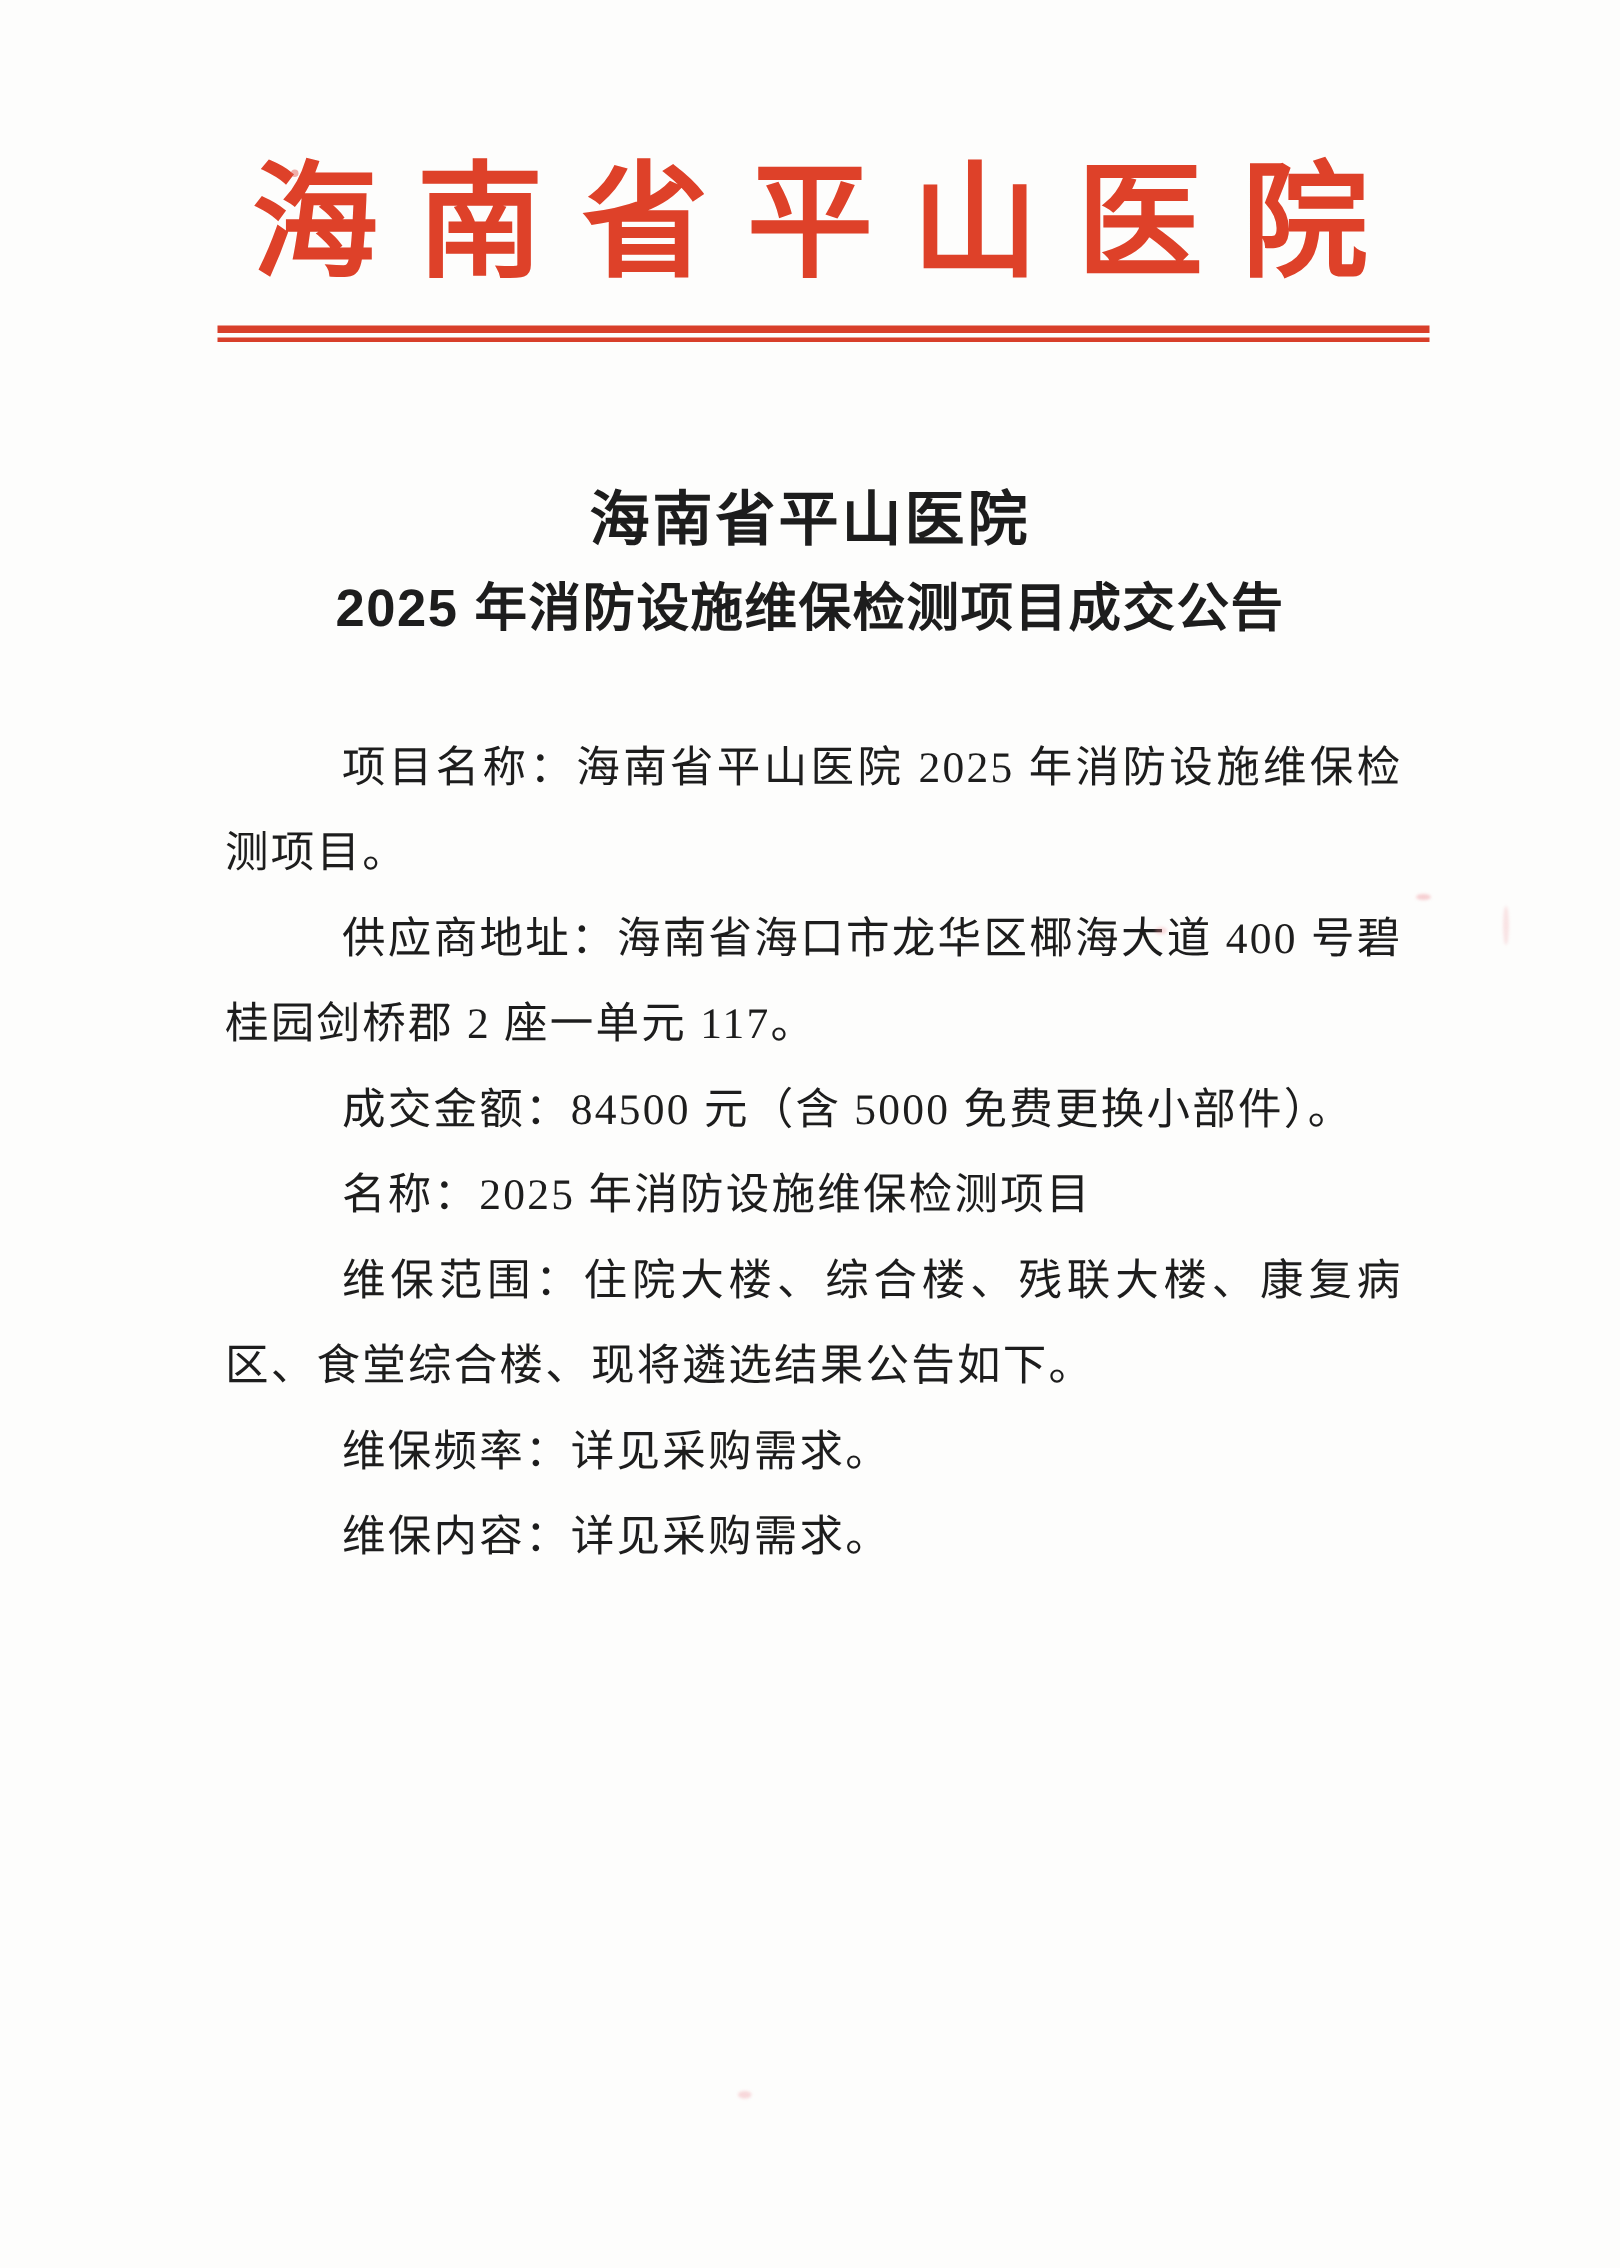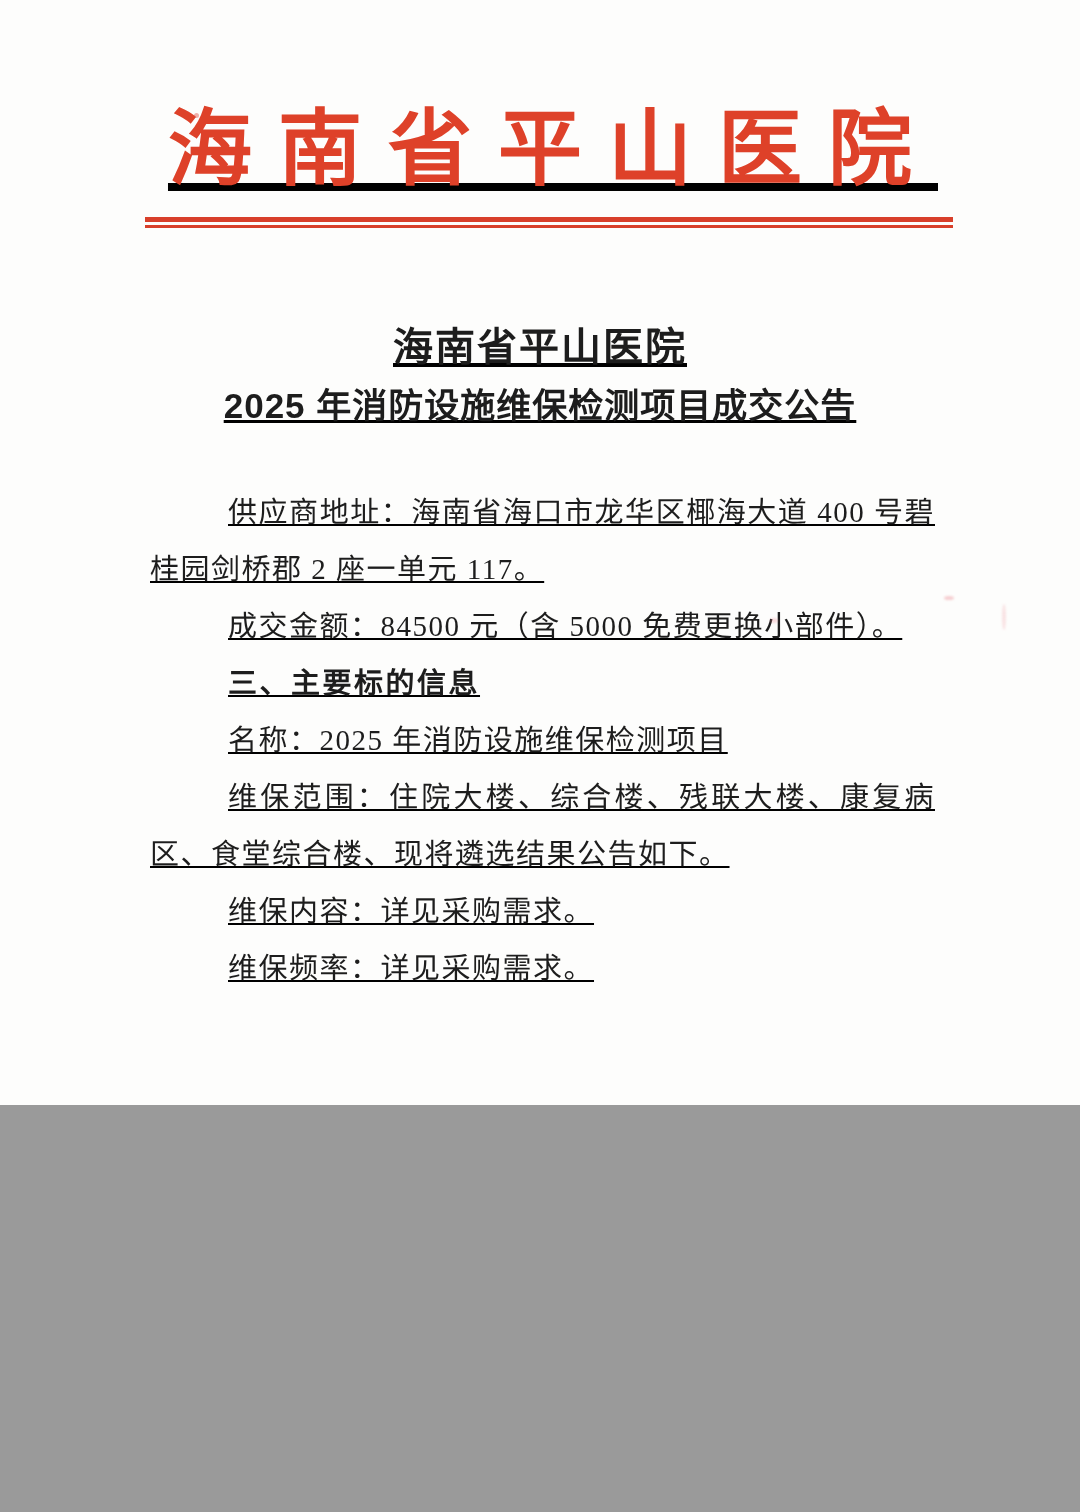--- a/index.html
+++ b/index.html
@@ -3,26 +3,25 @@
 <meta charset="utf-8">
 <style>
   html, body {
     margin: 0;
     padding: 0;
     background: #9a9a9a;
   }
   .page {
     position: relative;
     width: 1080px;
-    height: 1105px;
+    height: 1512px;
     margin: 0 auto;
     background: #fdfdfc;
     overflow: hidden;
     font-family: "Liberation Serif", "DejaVu Serif", serif;
-    text-decoration: underline;
   }
   
   .letterhead {
     margin-top: 104px;
     text-align: center;
     font-family: "Liberation Serif", "DejaVu Serif", serif;
     font-weight: bold;
     font-size: 84px;
     line-height: 92px;
     letter-spacing: 26px;
@@ -105,29 +104,29 @@
     <div class="rule-thin"></div>
   </div>
 
   <div class="doc-title">
     <div class="doc-title-line1">海南省平山医院</div>
     <div class="doc-title-line2">2025 年消防设施维保检测项目成交公告</div>
   </div>
 
   <div class="body-text">
 
+    <p>项目名称：海南省平山医院 2025 年消防设施维保检测项目。</p>
 
     <p>供应商地址：海南省海口市龙华区椰海大道 400 号碧桂园剑桥郡 2 座一单元 117。</p>
     <p>成交金额：84500 元（含 5000 免费更换小部件）。</p>
 
-    <p class="sec-heading">三、主要标的信息</p>
     <p>名称：2025 年消防设施维保检测项目</p>
     <p>维保范围：住院大楼、综合楼、残联大楼、康复病区、食堂综合楼、现将遴选结果公告如下。</p>
+    <p>维保频率：详见采购需求。</p>
     <p>维保内容：详见采购需求。</p>
-    <p>维保频率：详见采购需求。</p>
   </div>
 
   <div class="speck speck-1"></div>
   <div class="speck speck-2"></div>
   <div class="speck speck-3"></div>
   <div class="speck speck-4"></div>
   <div class="speck speck-5"></div>
 
 </div>
 

